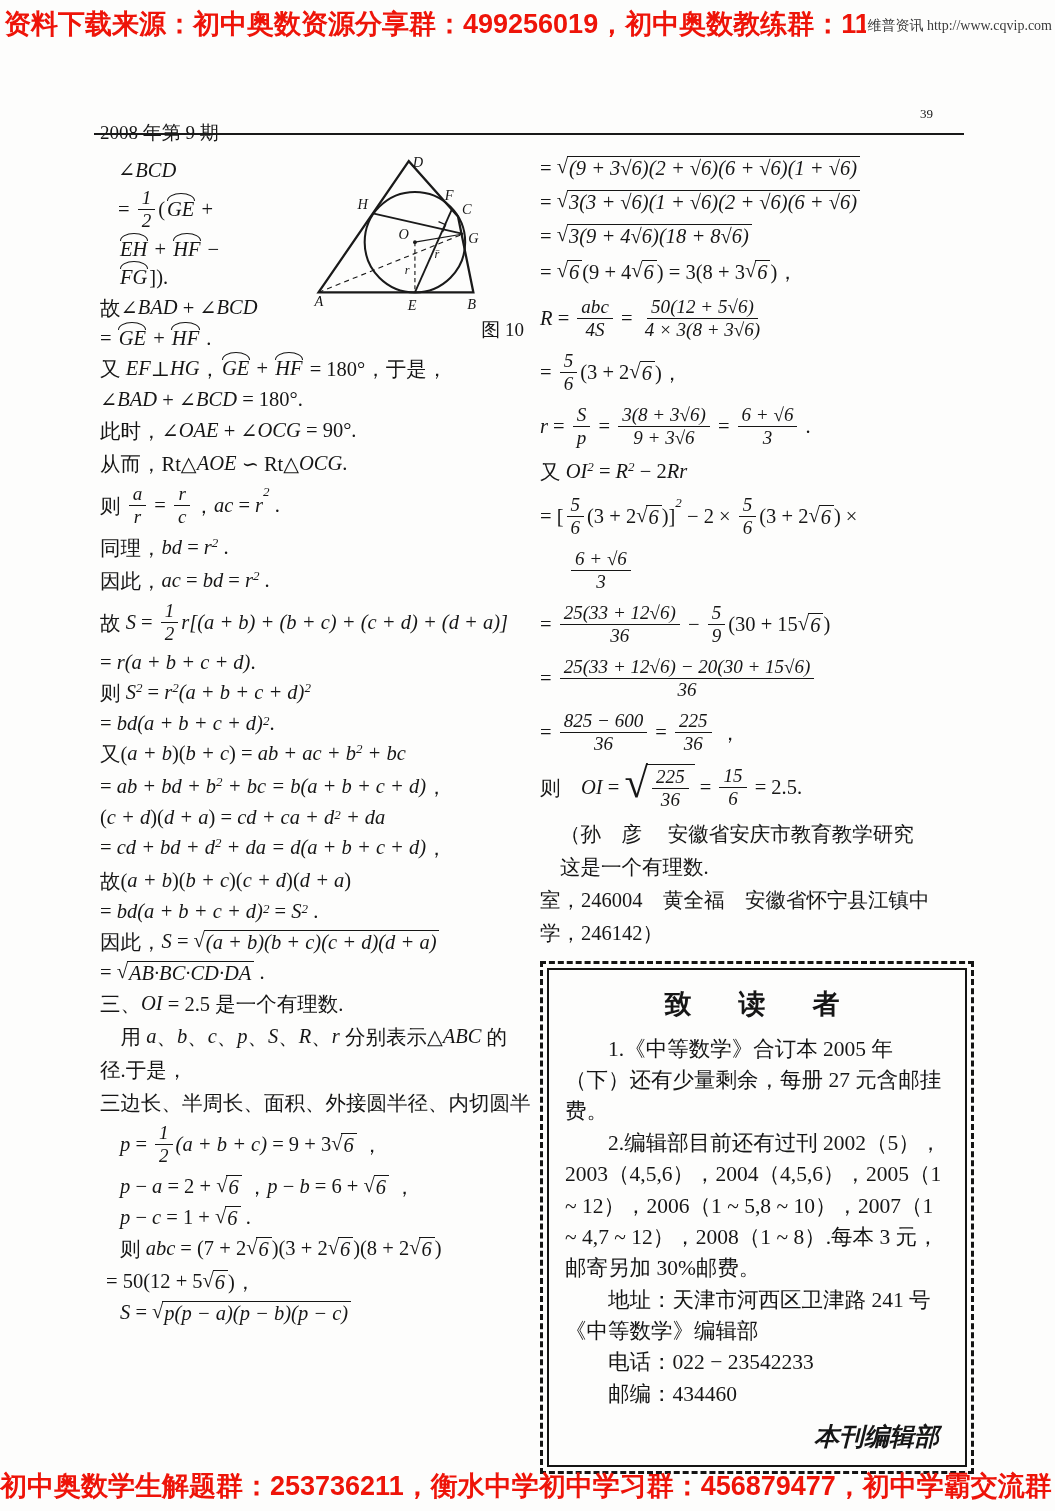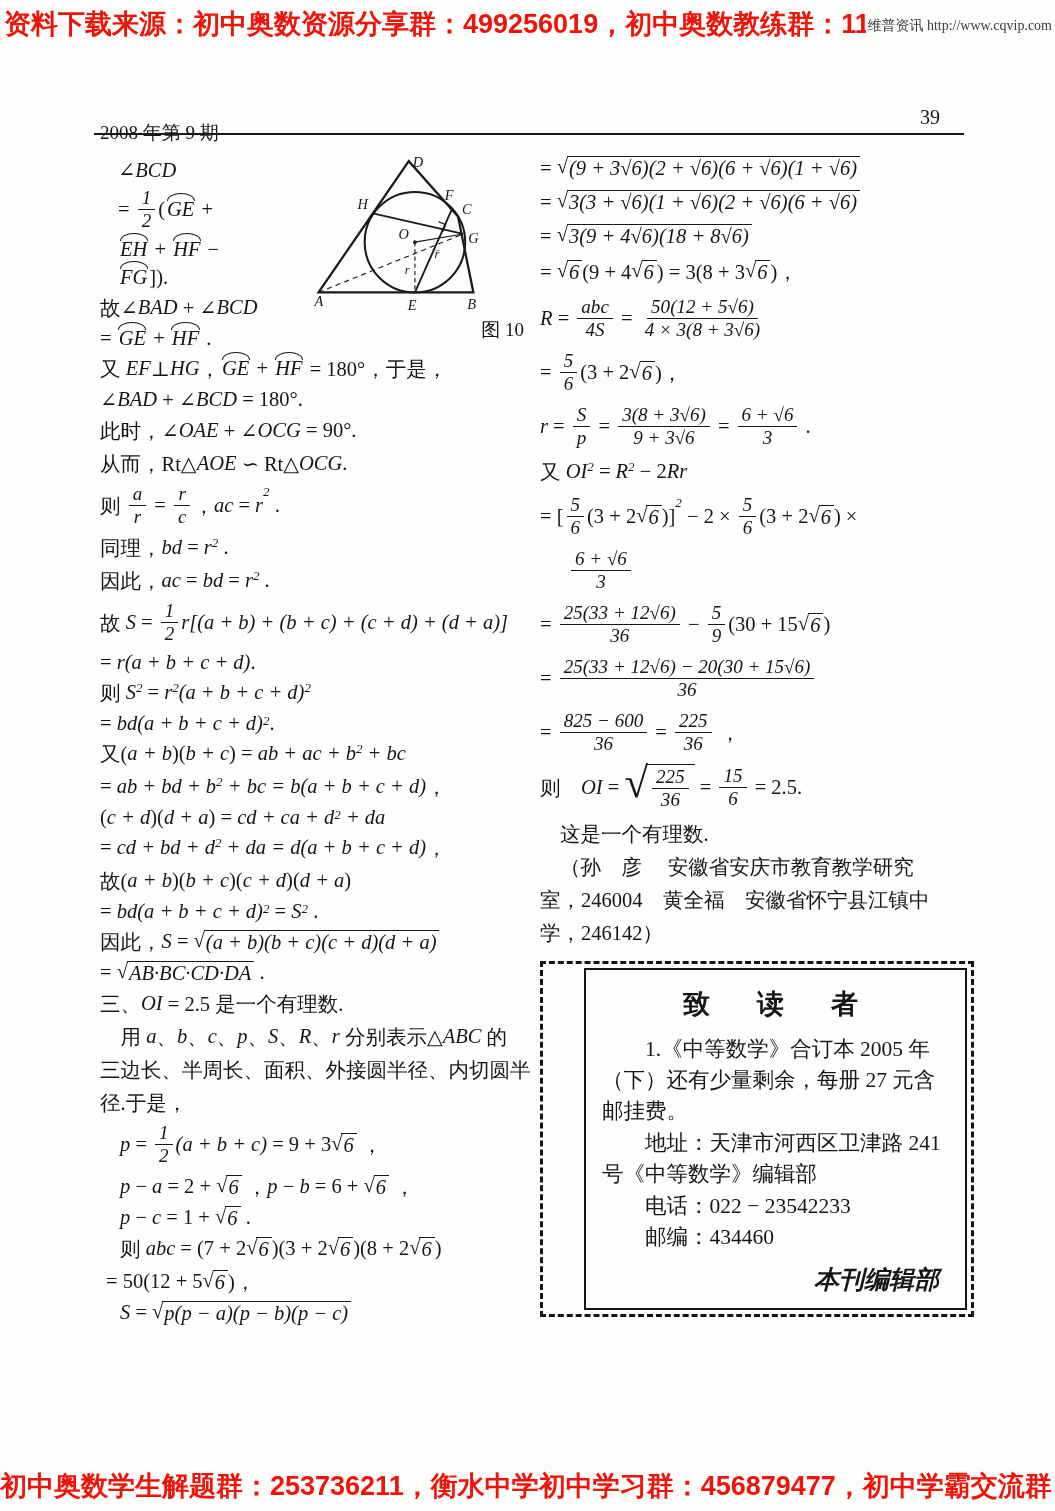--- a/index.html
+++ b/index.html
@@ -3,21 +3,21 @@
 <meta charset="utf-8">
 <style>
   * { margin:0; padding:0; box-sizing:border-box; }
   body { background:#888; }
   .page { position:relative; width:1055px; height:1511px; margin:0 auto; background:#fdfdfc;
           color:#161616; font-family:"Liberation Serif","DejaVu Serif",serif; overflow:hidden; }
   .top-banner { position:absolute; top:6px; left:4px; width:862px; overflow:hidden; white-space:nowrap;
           color:#ee1409; font-family:"Liberation Sans","DejaVu Sans",sans-serif; font-weight:bold; font-size:27px; }
   .watermark { position:absolute; top:17px; right:3px; font-size:14px; color:#3a3a3a; white-space:nowrap; }
   .issue { position:absolute; top:120px; left:100px; font-size:19px; }
-  .pageno { position:absolute; top:106px; left:920px; font-size:20px; }
+  .pageno { position:absolute; top:106px; left:920px; font-size:13px; }
   .rule { position:absolute; top:133px; left:94px; width:870px; height:2px; background:#191919; }
 
   .col-left  { position:absolute; left:100px; top:153px; width:424px; }
   .col-right { position:absolute; left:540px; top:146px; width:434px; }
 
   .mline { display:flex; align-items:center; font-size:20.5px; margin:5px 0; }
   .mline span { white-space:pre; }
   .up { font-style:normal; }
   .x  { font-style:italic; }
   .sup { font-size:13px; align-self:flex-start; margin-top:1px; font-style:italic; }
@@ -31,21 +31,21 @@
   .sq-rad { border-top:1.7px solid #161616; padding:0 3px 0 2px; font-style:italic; }
   .arc { position:relative; font-style:italic; padding:0 2px;text-align:right; }
   .arc::before { content:""; position:absolute; left:5%; right:5%; top:-5px; height:7px;
           border:1.5px solid #161616; border-bottom:none; border-radius:50% 50% 0 0 / 100% 100% 0 0; }
 
   .fig-wrap { float:right; width:212px; margin:2px 0 4px 6px; text-align:center; }
   .fig-wrap svg { display:block; }
   .fig-caption { font-size:19px; margin-top:2px;text-align:right; }
 
   .notice-outer { border:3px dashed #141414; padding:4px; margin-top:14px; }
-  .notice-inner { border:2px solid #141414; padding:12px 16px 10px;margin-left:37px; }
+  .notice-inner { border:2px solid #141414; padding:12px 16px 10px; }
   .notice-title { text-align:center; font-weight:bold; font-size:27px; letter-spacing:10px; margin:4px 0 12px; }
   .notice-para  { font-size:21.5px; line-height:1.46; text-indent:2em; }
   .signature { text-align:right; font-style:italic; font-weight:bold; font-size:25px; margin:10px 10px 2px;
           font-family:"DejaVu Serif","Liberation Serif",serif; }
 
   .bottom-banner { position:absolute; left:0; top:1468px; width:1055px; overflow:hidden; white-space:nowrap;
           color:#ee1409; font-family:"Liberation Sans","DejaVu Sans",sans-serif; font-weight:bold; font-size:27px; }
 </style>
 </head>
 <body>
@@ -306,24 +306,24 @@
           <span class="x">S</span>
           <span class="up">、</span>
           <span class="x">R</span>
           <span class="up">、</span>
           <span class="x">r</span>
           <span class="up"> 分别表示△</span>
           <span class="x">ABC</span>
           <span class="up"> 的</span>
         </div>
         <div class="mline">
+          <span class="up">径.于是，</span>
+        </div>
+        <div class="mline">
           <span class="up">三边长、半周长、面积、外接圆半径、内切圆半</span>
-        </div>
-        <div class="mline">
-          <span class="up">径.于是，</span>
         </div>
         <div class="mline" style="padding-left: 20px;">
           <span class="x">p</span>
           <span class="up"> = </span>
           <span class="frac"><span class="fn">1</span><span class="fd">2</span></span>
           <span class="x">(a + b + c)</span>
           <span class="up"> = 9 + 3</span>
           <span class="sqrt"><span class="sq-sign">√</span><span class="sq-rad">6</span></span>
           <span class="up"> ，</span>
         </div>
@@ -469,38 +469,39 @@
         <div class="mline" style="margin-bottom: 8px; margin-top: 8px;">
           <span class="up">则    </span>
           <span class="x">OI</span>
           <span class="up"> = </span>
           <span class="sqrt big"><span class="sq-sign">√</span><span class="sq-rad"><span class="frac"><span class="fn">225</span><span class="fd">36</span></span></span></span>
           <span class="up"> = </span>
           <span class="frac"><span class="fn">15</span><span class="fd">6</span></span>
           <span class="up"> = 2.5.</span>
         </div>
         <div class="mline" style="padding-left: 20px;">
+          <span class="up">（孙　彦　 安徽省安庆市教育教学研究</span>
+        </div>
+        <div class="mline" style="padding-left: 20px;">
           <span class="up">这是一个有理数.</span>
-        </div>
-        <div class="mline" style="padding-left: 20px;">
-          <span class="up">（孙　彦　 安徽省安庆市教育教学研究</span>
         </div>
         <div class="mline">
           <span class="up">室，246004　黄全福　安徽省怀宁县江镇中</span>
         </div>
         <div class="mline">
           <span class="up">学，246142）</span>
         </div>
       </div>
 
     <div class="notice-outer">
       <div class="notice-inner">
         <div class="notice-title">致　读　者</div>
         <div>
             <div class="notice-para">1.《中等数学》合订本 2005 年（下）还有少量剩余，每册 27 元含邮挂费。</div>
+            <div class="notice-para">2.编辑部目前还有过刊 2002（5），2003（4,5,6），2004（4,5,6），2005（1 ~ 12），2006（1 ~ 5,8 ~ 10），2007（1 ~ 4,7 ~ 12），2008（1 ~ 8）.每本 3 元，邮寄另加 30%邮费。</div>
             <div class="notice-para">地址：天津市河西区卫津路 241 号《中等数学》编辑部</div>
             <div class="notice-para">电话：022 − 23542233</div>
             <div class="notice-para">邮编：434460</div>
           </div>
         <div class="signature">本刊编辑部</div>
       </div>
     </div>
   </div>
 
   <div class="bottom-banner">初中奥数学生解题群：253736211，衡水中学初中学习群：456879477，初中学霸交流群：7759835</div>

